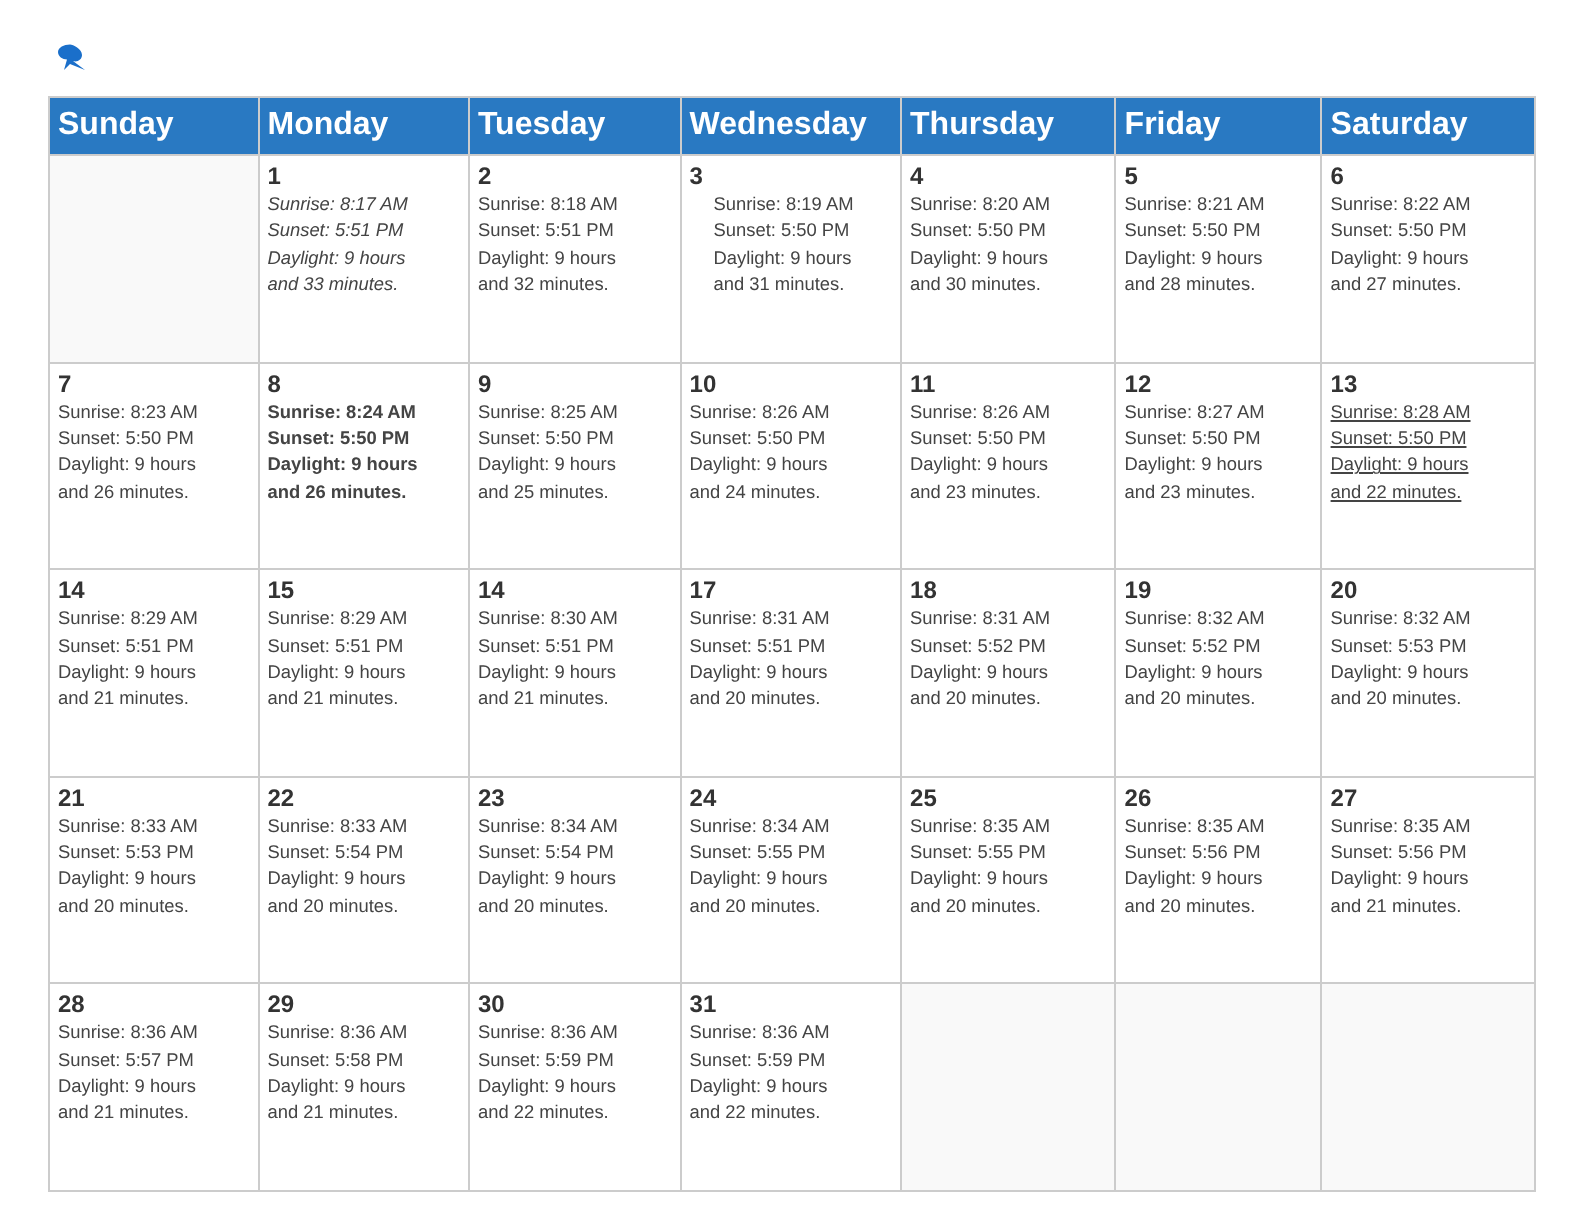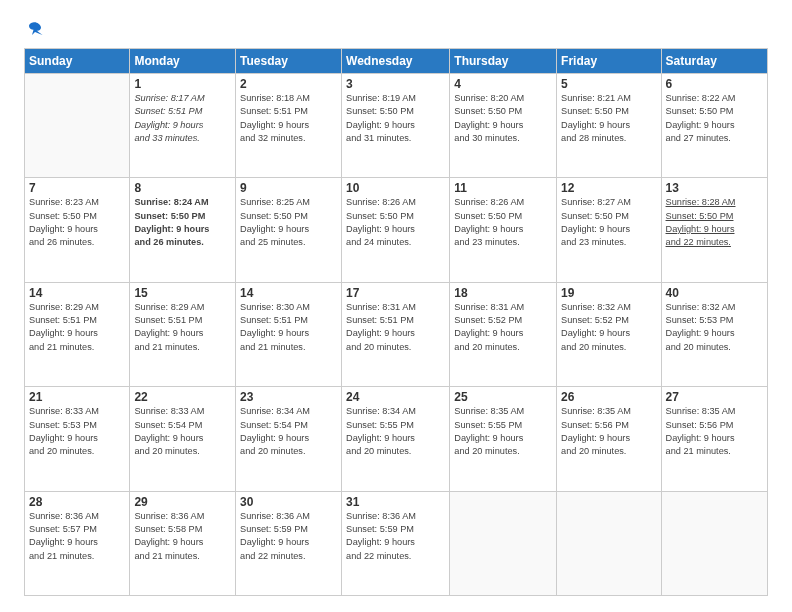--- a/index.html
+++ b/index.html
@@ -57,21 +57,21 @@
       margin-top: 2px;
     }
     .calendar {
       width: 100%;
       border-collapse: collapse;
       flex: 1;
     }
     .calendar thead tr th {
       background: #2979c2;
       color: #fff;
-      font-size: 12px;
+      font-size: 16px;
       font-weight: bold;
       padding: 5px 4px;
       text-align: left;
       border: 1px solid #ccc;
     }
     .calendar tbody tr td {
       border: 1px solid #ccc;
       vertical-align: top;
       padding: 3px 4px;
       font-size: 9.5px;
@@ -139,21 +139,21 @@
           </td>
           <td>
             <span class="day-num">2</span>
             <div class="day-info" style="white-space: pre-line;">Sunrise: 8:18 AM
 Sunset: 5:51 PM
 Daylight: 9 hours
 and 32 minutes.</div>
           </td>
           <td>
             <span class="day-num">3</span>
-            <div class="day-info" style="white-space: pre-line;">Sunrise: 8:19 AM
+            <div class="day-info" style="white-space: pre-line; margin-left: 12px;">Sunrise: 8:19 AM
 Sunset: 5:50 PM
 Daylight: 9 hours
 and 31 minutes.</div>
           </td>
           <td>
             <span class="day-num">4</span>
             <div class="day-info" style="white-space: pre-line;">Sunrise: 8:20 AM
 Sunset: 5:50 PM
 Daylight: 9 hours
 and 30 minutes.</div>
@@ -261,21 +261,21 @@
 and 20 minutes.</div>
           </td>
           <td>
             <span class="day-num">19</span>
             <div class="day-info" style="white-space: pre-line;">Sunrise: 8:32 AM
 Sunset: 5:52 PM
 Daylight: 9 hours
 and 20 minutes.</div>
           </td>
           <td>
-            <span class="day-num">40</span>
+            <span class="day-num">20</span>
             <div class="day-info" style="white-space: pre-line;">Sunrise: 8:32 AM
 Sunset: 5:53 PM
 Daylight: 9 hours
 and 20 minutes.</div>
           </td>
         </tr>
         <tr>
           <td>
             <span class="day-num">21</span>
             <div class="day-info" style="white-space: pre-line;">Sunrise: 8:33 AM

